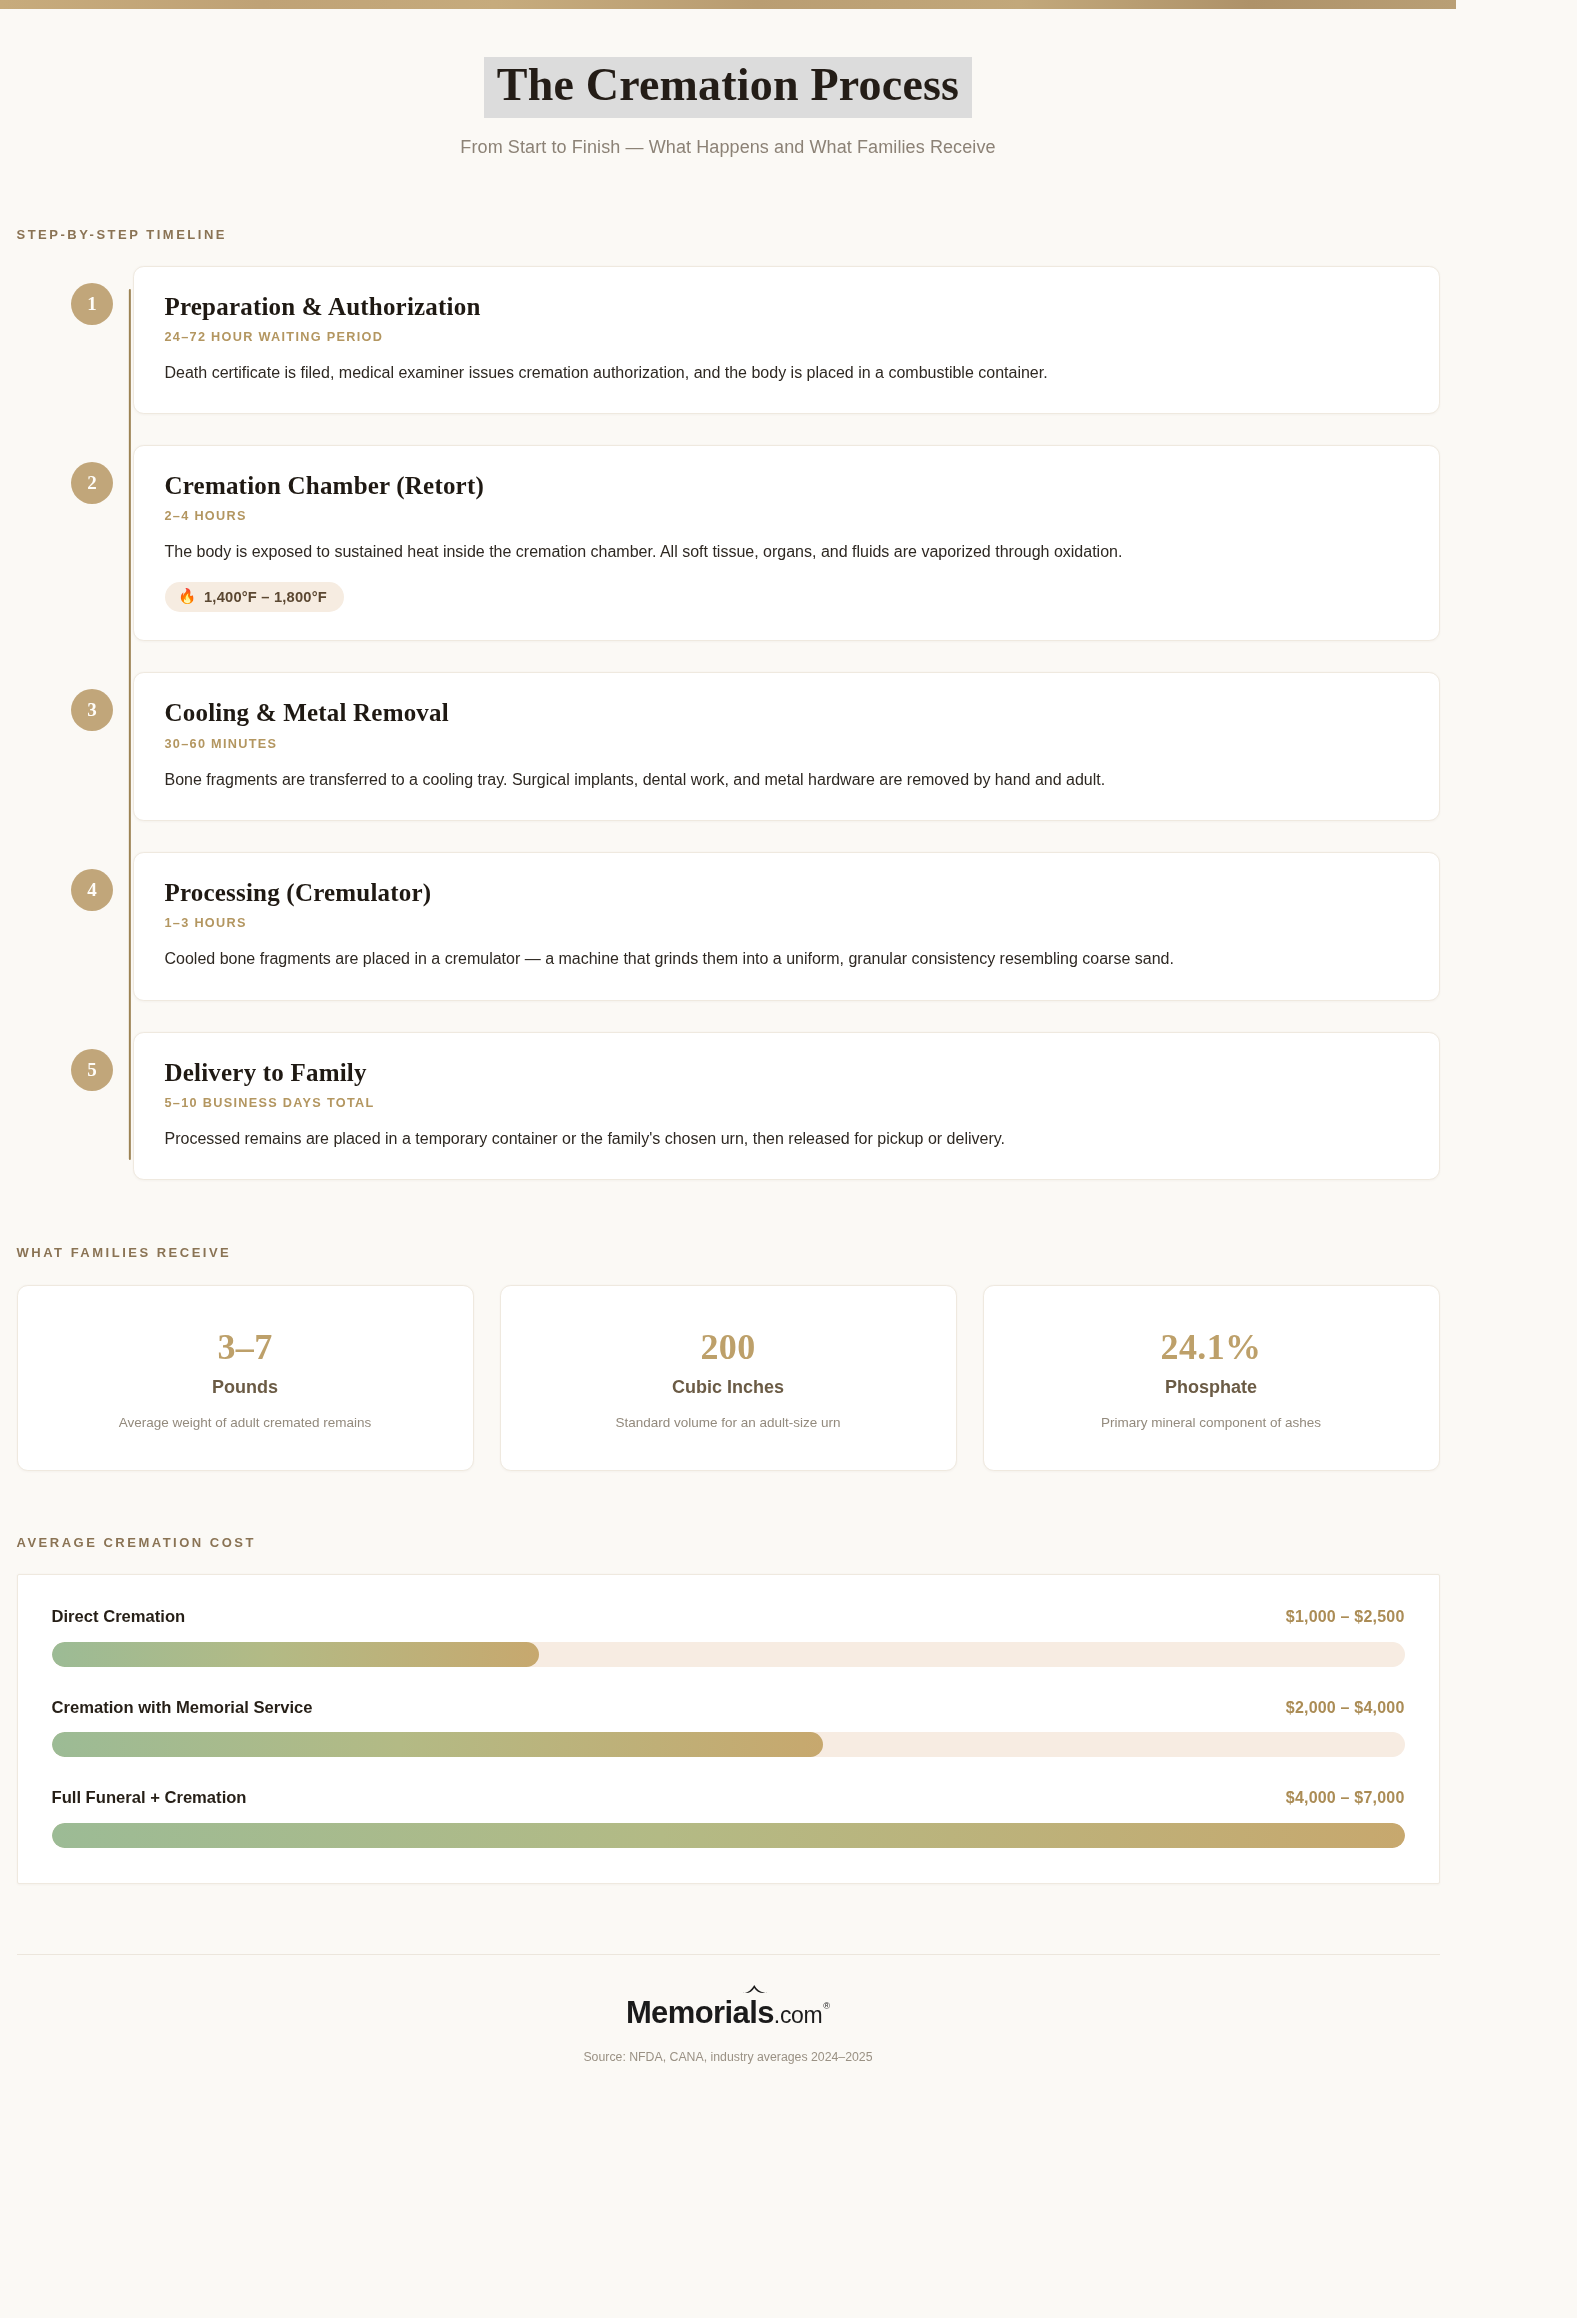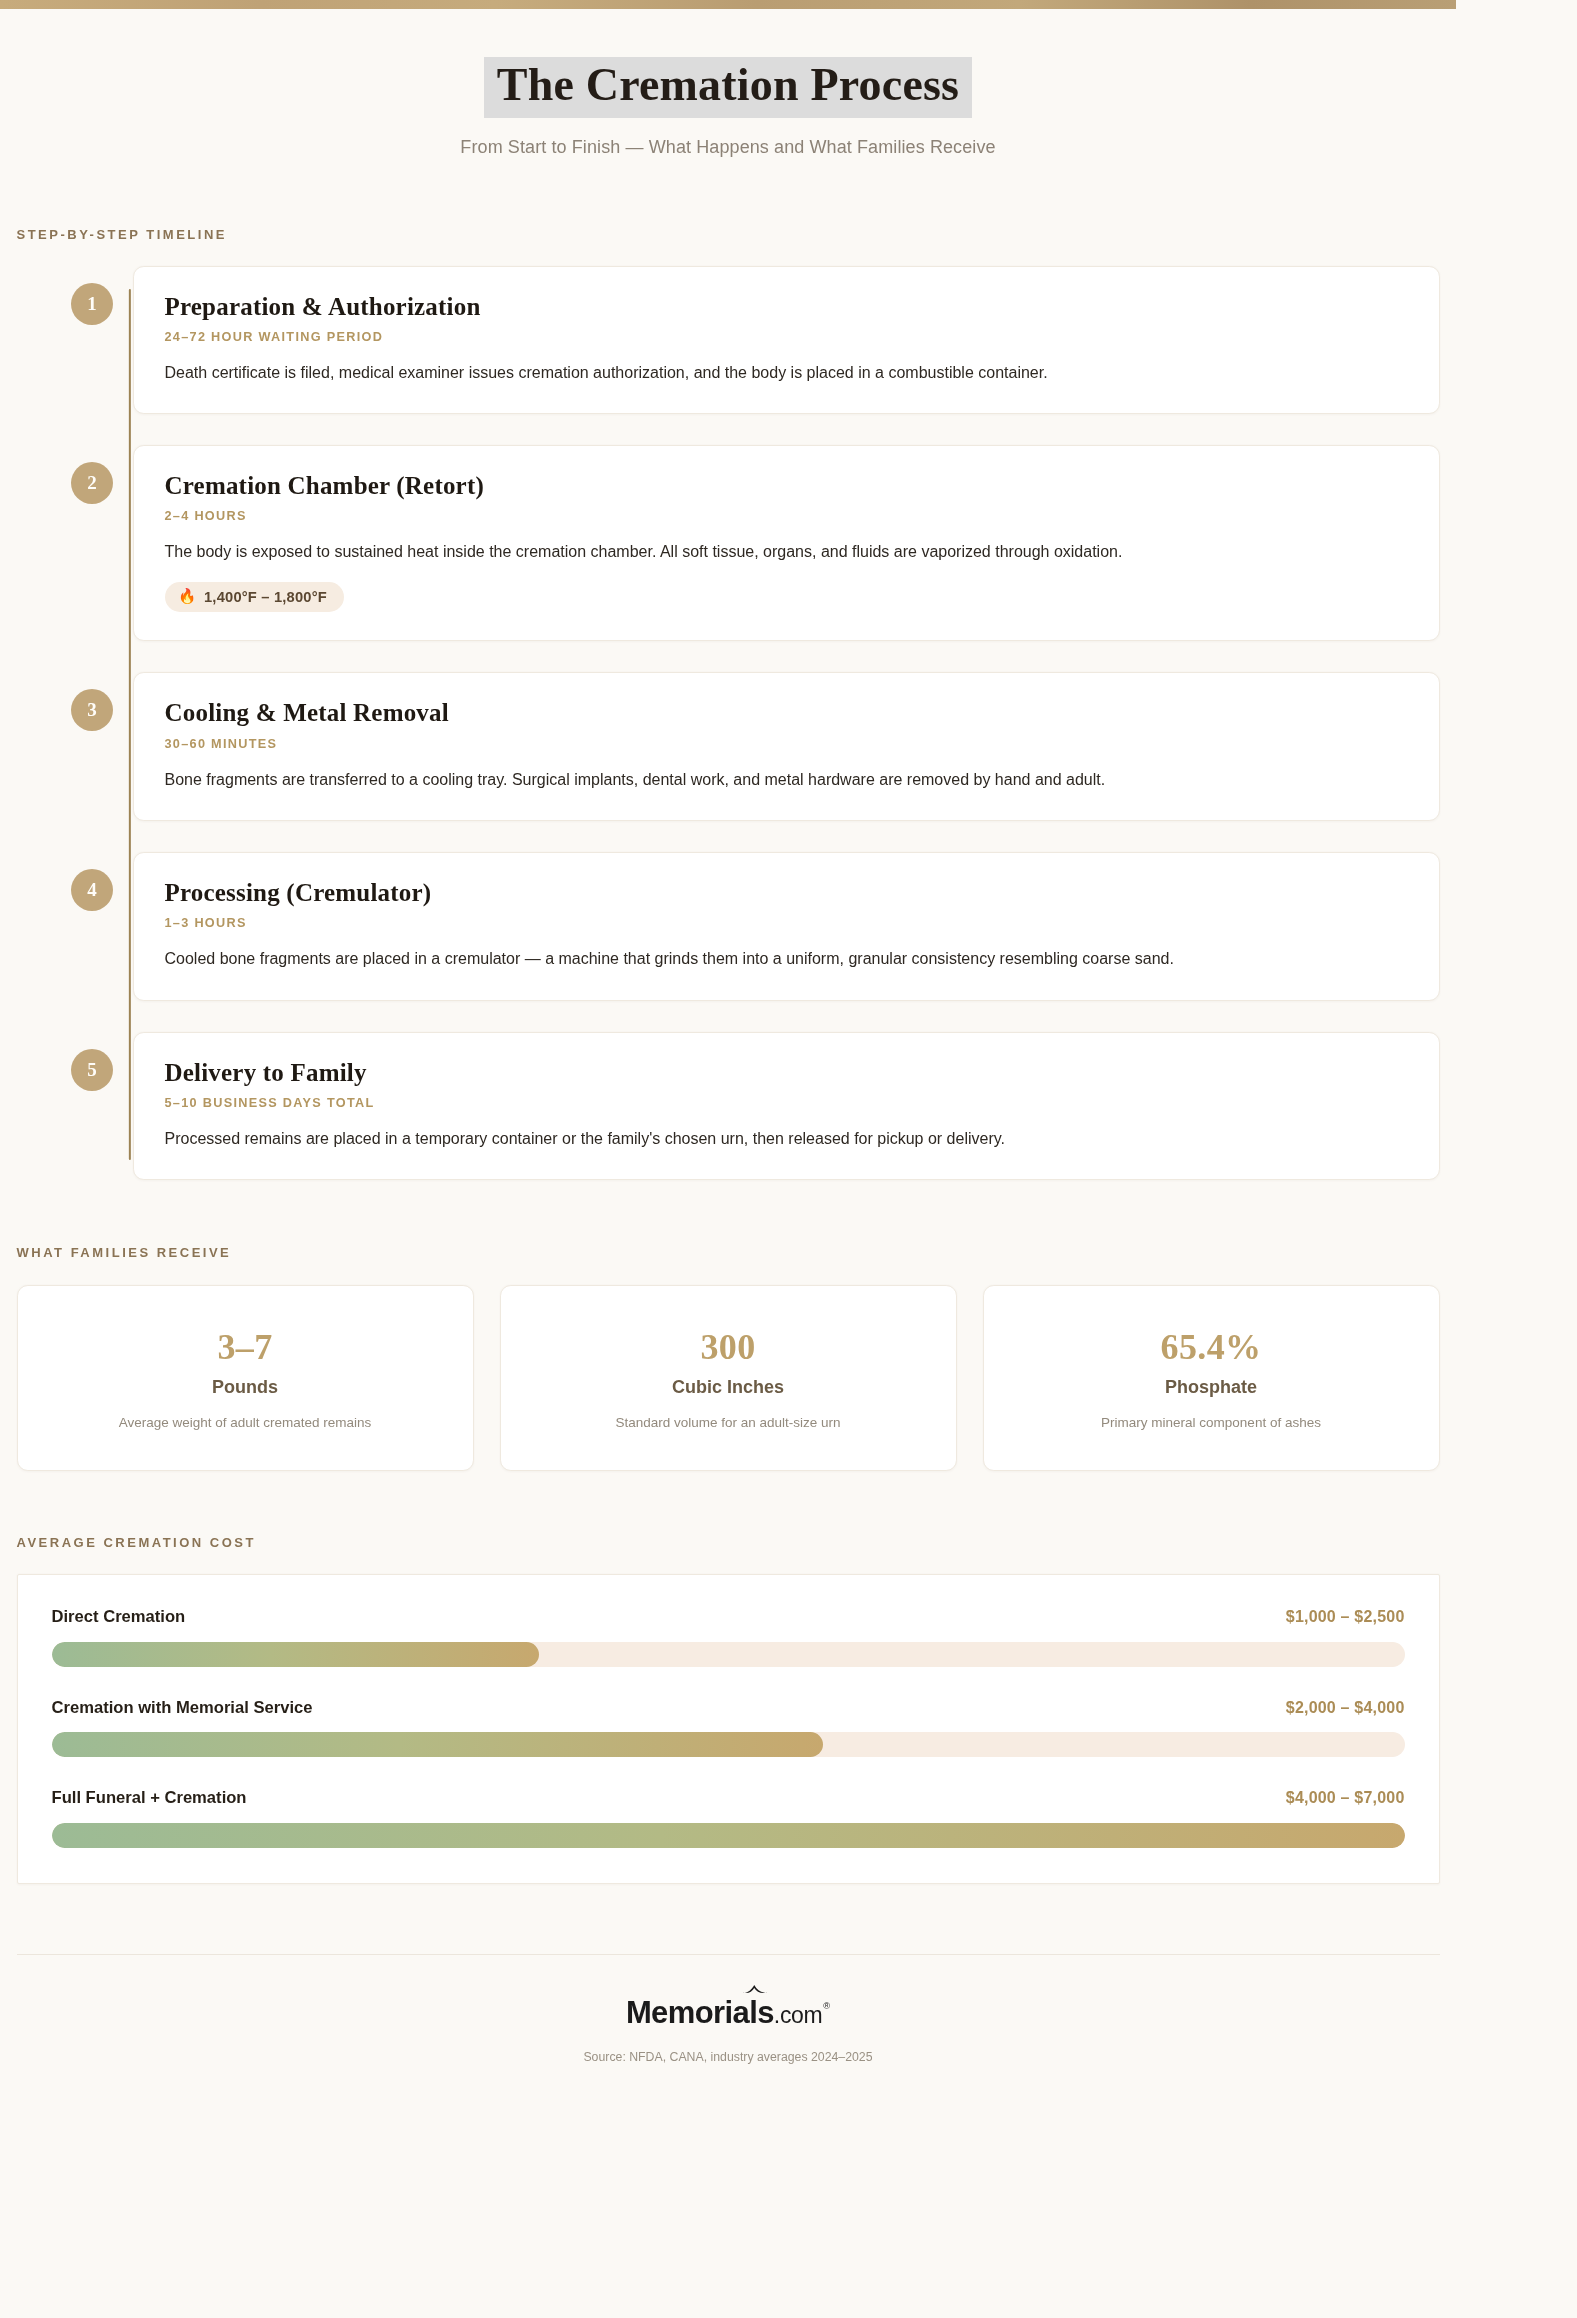--- a/index.html
+++ b/index.html
@@ -381,26 +381,26 @@
 
     <div class="section-label stats-label">What Families Receive</div>
 
     <div class="stats-grid">
       <div class="stat-card">
         <div class="stat-value">3–7</div>
         <div class="stat-unit">Pounds</div>
         <div class="stat-note">Average weight of adult cremated remains</div>
       </div>
       <div class="stat-card">
-        <div class="stat-value">300</div>
+        <div class="stat-value">200</div>
         <div class="stat-unit">Cubic Inches</div>
         <div class="stat-note">Standard volume for an adult-size urn</div>
       </div>
       <div class="stat-card">
-        <div class="stat-value">65.4%</div>
+        <div class="stat-value">24.1%</div>
         <div class="stat-unit">Phosphate</div>
         <div class="stat-note">Primary mineral component of ashes</div>
       </div>
     </div>
 
     <div class="section-label cost-label">Average Cremation Cost</div>
 
     <div class="cost-card">
       <div class="cost-row">
         <div class="cost-head">

